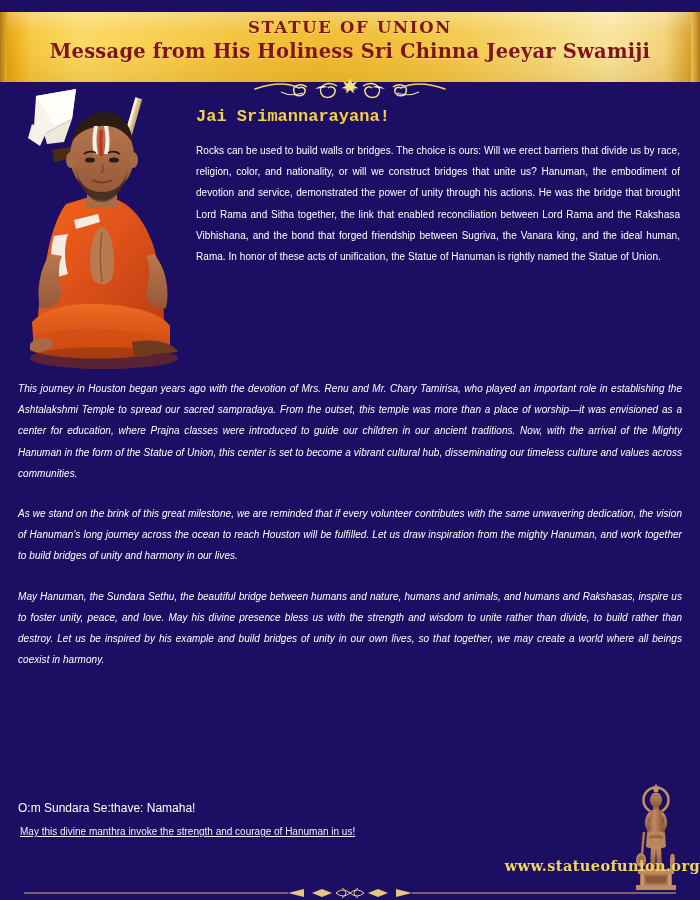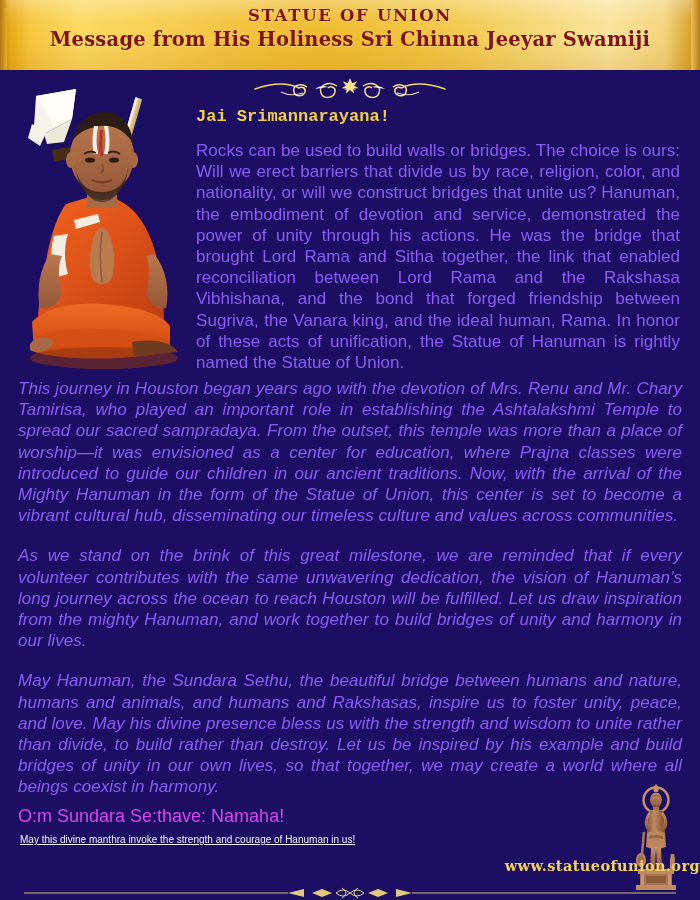--- a/index.html
+++ b/index.html
@@ -10,21 +10,21 @@
     overflow:hidden;
     position:relative;
   }
   #page{
     position:relative;width:700px;height:900px;overflow:hidden;
     background:#1c0f63;
   }
 
   
   .banner{
-    position:absolute;left:0;top:0;width:700px;height:70px;
+    position:absolute;left:0;top:12px;width:700px;height:70px;
     background:linear-gradient(90deg,
        #c98a18 0px, #d9980f 6px, #e8a713 10px,
        #f6c63c 30px, #fcd860 80px, #f8cf50 150px,
        #f3c33c 230px, #f0bb2e 320px, #f1c23a 400px,
        #f3cb52 470px, #f6d877 540px, #f9e49c 610px,
        #f3d37a 665px, #d9a229 690px, #c5891a 700px);
     overflow:hidden;
   }
   .banner .sheen{
     position:absolute;left:0;top:0;width:700px;height:70px;
@@ -66,40 +66,40 @@
 
   
   .intro-title{
     position:absolute;left:196px;top:107px;width:480px;
     color:#f2cf45;
     font-family:Liberation Mono, monospace;
     font-weight:bold;font-size:17px;line-height:20px;
     margin:0;
   }
   .para{
-    color:#8b5cf6;
-    font-size:17px;line-height:21.2px;
+    color:#ffffff;
+    font-size:10px;line-height:21.2px;
     text-align:justify;
     margin:0;
     letter-spacing:.05px;
   }
   .p-first{
     position:absolute;left:196px;top:140px;width:484px;
   }
   .body-wrap{
     position:absolute;left:18px;top:378px;width:664px;font-style:italic;
   }
   .body-wrap .para{margin-bottom:19px;}
   .body-wrap .para:last-child{margin-bottom:16px;}
 
   .mantra-wrap{
     position:absolute;left:18px;top:798px;width:640px;
   }
   .mantra{
-    color:#d946ef;font-size:18px;line-height:21px;margin:8px 0 2px 0;
+    color:#ffffff;font-size:12px;line-height:21px;margin:0 0 2px 0;
   }
   .mantra-sub{
     color:#f0eef8;font-size:10px;line-height:21px;margin:2px;text-decoration:underline;
   }
 
   
   .statue{
     position:absolute;left:626px;top:784px;width:60px;height:112px;
   }
 

